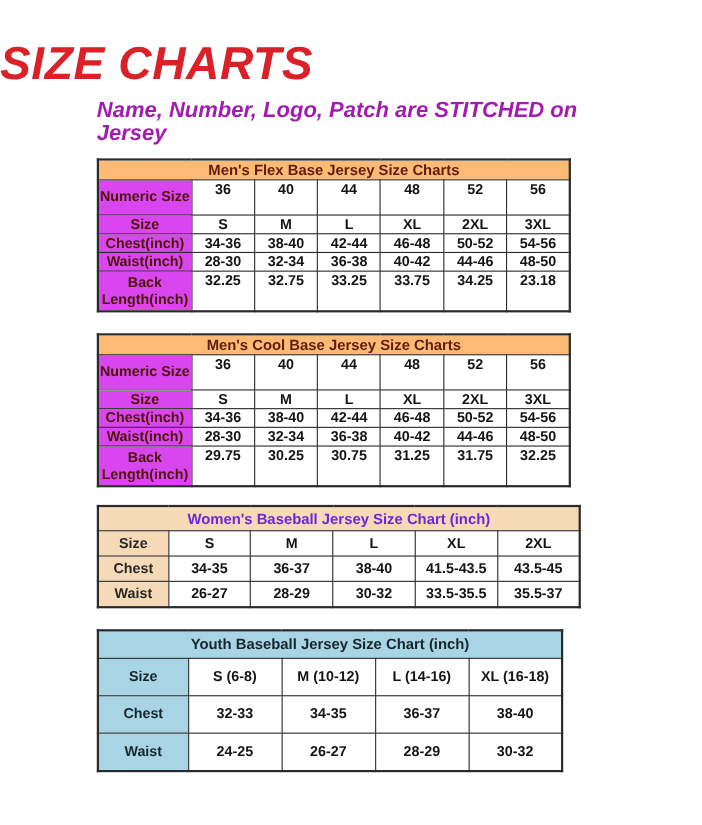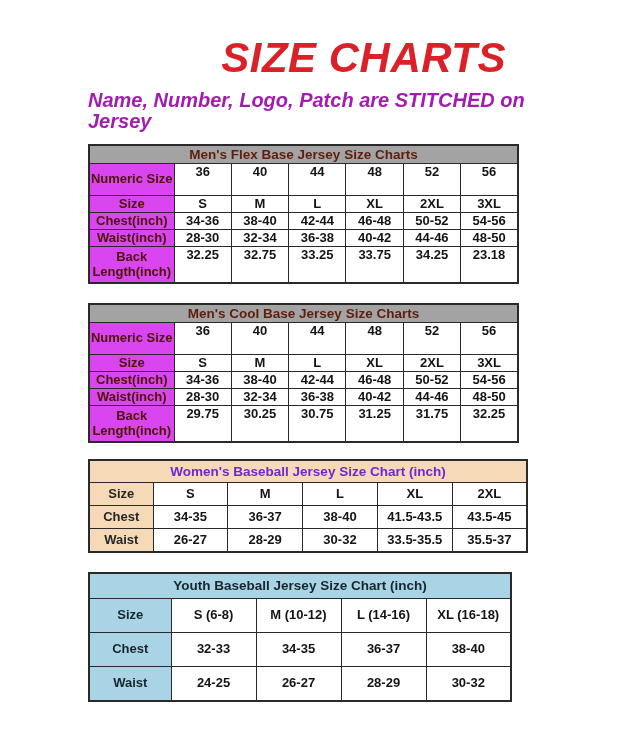--- a/index.html
+++ b/index.html
@@ -1,42 +1,42 @@
 <!DOCTYPE html>
 <html><head>
 <meta charset="utf-8">
 <style>
   html,body{margin:0;padding:0;}
   body{
     width:638px;height:750px;background:#ffffff;overflow:hidden;
     font-family:"Liberation Sans", sans-serif;
   }
   .title{
-    margin:34px 0 0 0;width:506px;text-align:right;
+    margin:34px 0 0 0;width:506px;text-align:left;
     font-size:42px;font-weight:bold;font-style:italic;
     color:#d92127;letter-spacing:0.5px;
   }
   .subtitle{
     margin:8px 0 0 88px;width:450px;
     font-size:20px;line-height:1.05;font-weight:bold;font-style:italic;
     color:#a21caf;
   }
   table{
     border-collapse:collapse;table-layout:fixed;
     margin-left:88px;border:2px solid #2a2a2a;
   }
   td{
     border:1px solid #2a2a2a;text-align:center;vertical-align:middle;
     font-weight:bold;font-size:13px;color:#141414;padding:0;
     overflow:hidden;line-height:1.15;
   }
   
   .t-men{width:431px;margin-top:12px;}
   .t-men col.c-label{width:85px;}
-  .t-men tr.t-title td{background:#a3a3a3;color:#5e1d0d;height:17px;font-size:13.5px;}
+  .t-men tr.t-title td{background:#fdba74;color:#5e1d0d;height:17px;font-size:13.5px;}
   .t-men td.lbl{background:#d946ef;color:#4c1505;}
   .t-men tr.r-thin td{height:16px;}
   .t-men tr.r-num td{height:30px;}
   .t-men tr.r-back td{height:34px;}
   .t-men tr.r-num td.val,.t-men tr.r-back td.val{vertical-align:top;padding-top:1px;}
   .gap19{margin-top:19px;}
   
   .t-women{width:440px;margin-top:16px;}
   .t-women col.c-label{width:64px;}
   .t-women tr.t-title td{background:#f6d9b7;color:#6d28d9;height:21px;font-size:13.5px;}

